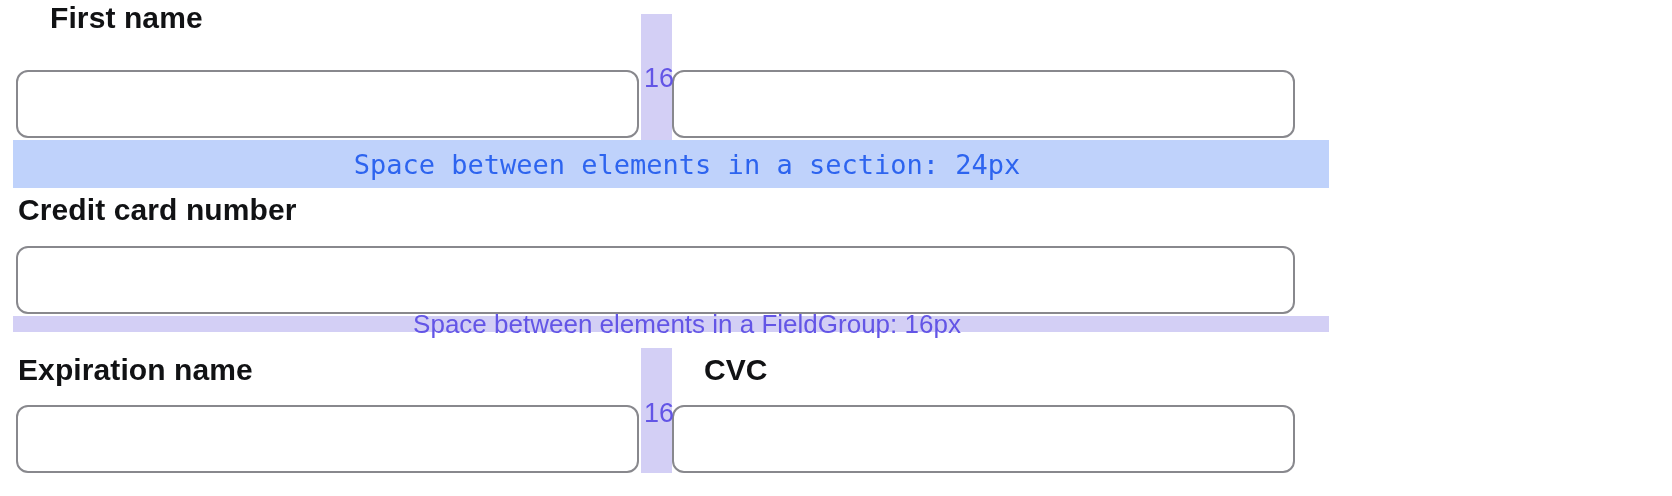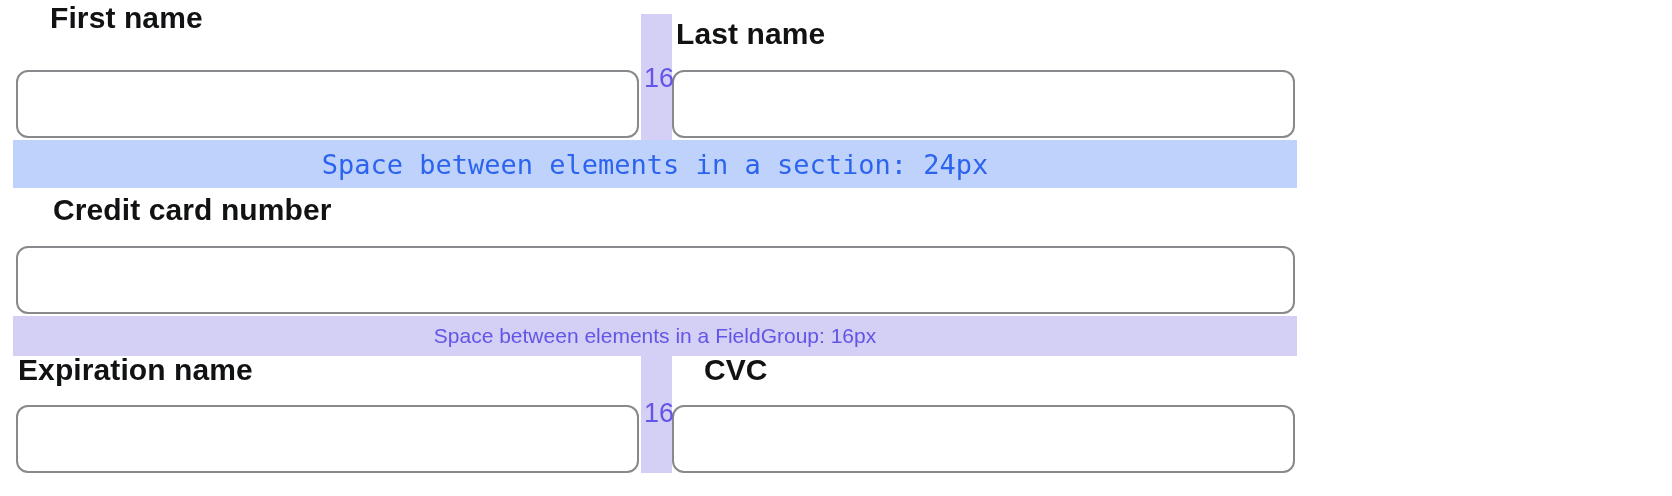--- a/index.html
+++ b/index.html
@@ -41,21 +41,21 @@
     font-size: 30px;
     line-height: 36px;
     font-weight: 700;
     letter-spacing: 0.1px;
     color: var(--label-text, #111214);
     white-space: nowrap;
     z-index: 2;
   }
   .lbl-first  { left: 18px;  top: 0; margin-left: 32px; }
   .lbl-last   { left: 676px; top: 16px; }
-  .lbl-cc     { left: 18px;  top: 192px; margin-left: 35px; }
+  .lbl-cc     { left: 18px;  top: 192px; }
   .lbl-exp    { left: 18px;  top: 352px; }
   .lbl-cvc    { left: 704px; top: 352px; }
   
   .text-input {
     position: absolute;
     box-sizing: border-box;
     height: 68px;
     background: #ffffff;
     border: 2px solid var(--input-border, #88888d);
     border-radius: 12px;
@@ -74,52 +74,52 @@
   
   .hgap {
     position: absolute;
     left: 13px;
     width: 1284px;
     display: flex;
     align-items: center;
     justify-content: center;
     white-space: nowrap;
     z-index: 1;
+    padding-left: 32px;
   }
   .hgap-section {
     top: 140px;
     height: 48px;
     background: var(--section-gap-bg, #bfd2fb);
     color: var(--section-gap-text, #2d64ef);
     font-family: "DejaVu Sans Mono", monospace;
     font-size: 27px;
   }
   .hgap-group {
     top: 316px;
-    height: 40px;
+    height: 16px;
     background: var(--group-gap-bg, #d3cff5);
     color: var(--group-gap-text, #6355e6);
     font-family: "Liberation Sans", sans-serif;
-    font-size: 21px;
+    font-size: 26px;
   }
 </style>
 </head>
 <body>
 
 <div class="stage">
 
   <div class="vgap vgap-top"></div>
   <div class="vgap vgap-bottom"></div>
   <div class="vgap-num vgap-num-top">16</div>
   <div class="vgap-num vgap-num-bottom">16</div>
 
   <div class="field-label lbl-first">First name</div>
   <input class="text-input inp-first" type="text" value="" style="">
 
-  <div class="field-label lbl-last">Last name</div>
   <input class="text-input inp-last" type="text" value="" style="">
 
   <div class="hgap hgap-section">
     <span>Space between elements in a section: 24px</span>
   </div>
 
   <div class="field-label lbl-cc">Credit card number</div>
   <input class="text-input inp-cc" type="text" value="" style="">
 
   <div class="hgap hgap-group">

